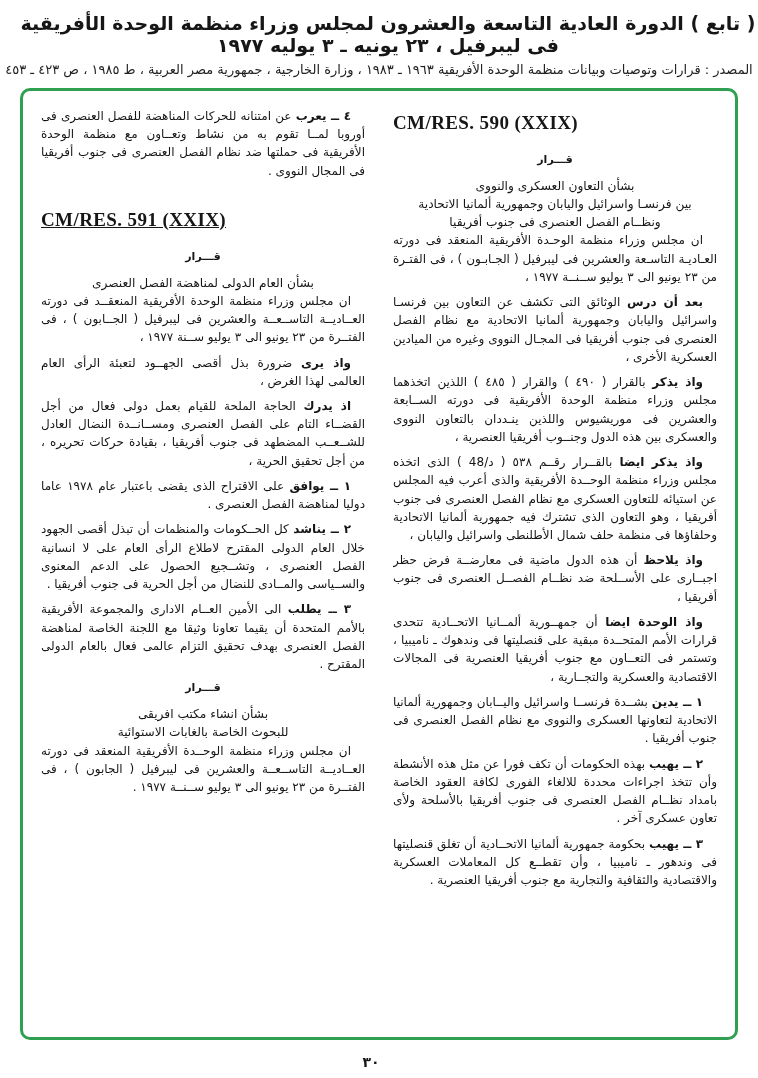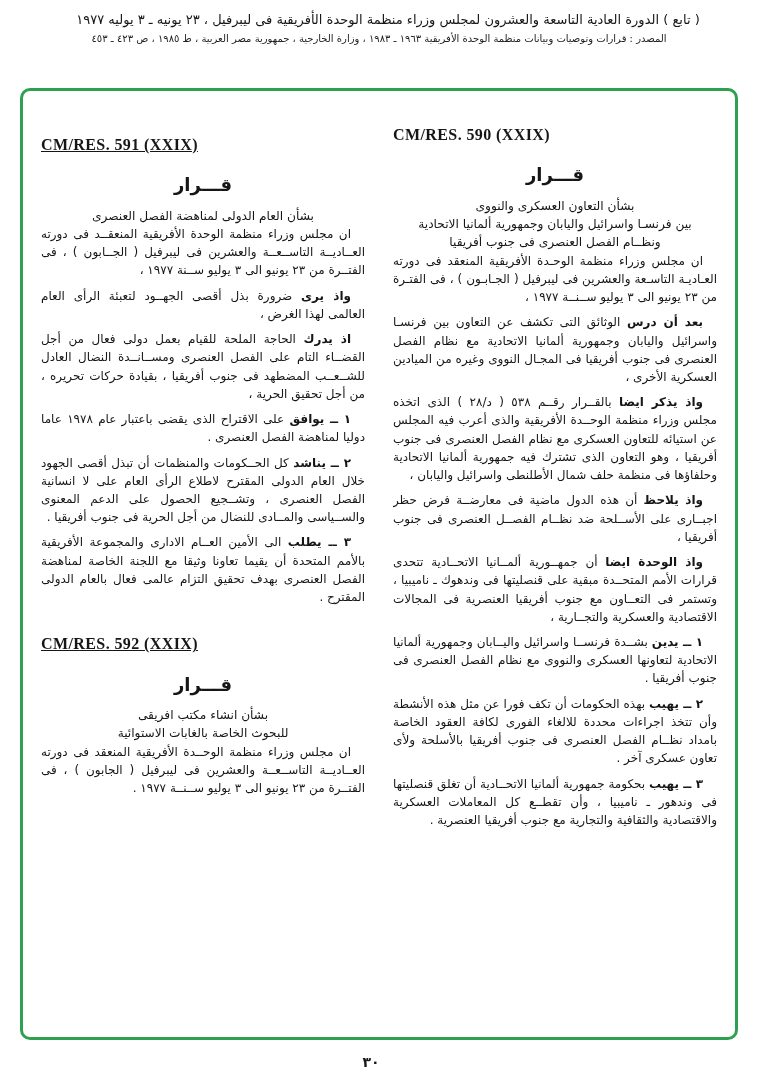--- a/index.html
+++ b/index.html
@@ -2,35 +2,35 @@
 <html lang="ar"><head>
 <meta charset="utf-8">
 <style>
   html,body{margin:0;padding:0;}
   body{
     width:758px;height:1078px;background:#ffffff;color:#161616;
     font-family:"DejaVu Sans",sans-serif;position:relative;overflow:hidden;
   }
   .page{position:relative;width:758px;height:1078px;}
   .header{direction:rtl;text-align:center;padding-top:12px;}
-  .header-line1{font-weight:normal;font-size:13px;letter-spacing:0.2px;padding-left:18px;}
-  .header-line2{font-size:10px;margin-top:6px;color:#222;}
+  .header-line1{font-weight:bold;font-size:19px;letter-spacing:0.2px;padding-left:18px;}
+  .header-line2{font-size:13px;margin-top:6px;color:#222;}
   .frame{
     position:absolute;top:88px;left:20px;right:20px;bottom:38px;
     border:3px solid #2fa052;border-radius:10px;
     padding:16px 18px;display:flex;gap:28px;direction:rtl;overflow:hidden;
     background:#ffffff;
   }
   .col{flex:1;overflow:hidden;direction:rtl;text-align:justify;font-size:12px;line-height:1.52;}
   .res-number{
     direction:ltr;text-align:left;font-family:"Liberation Serif",serif;
-    font-weight:bold;font-size:16px;letter-spacing:0.4px;margin:16px 0 14px;
+    font-weight:bold;font-size:19px;letter-spacing:0.4px;margin:2px 0 14px;
   }
   .mt-lg{margin-top:26px;text-decoration:underline;}
-  .res-title{text-align:center;font-weight:bold;font-size:18px;margin:4px 0 8px;}
+  .res-title{text-align:center;font-weight:bold;font-size:11px;margin:4px 0 8px;}
   .res-subtitle{text-align:center;font-weight:normal;font-size:12.2px;line-height:1.5;}
   .para{margin:7px 0;text-indent:14px;}
   .para b{font-weight:bold;}
   .first-after-title{margin-top:0;}
   .pagenum{
     position:absolute;bottom:8px;left:0;right:16px;text-align:center;
     font-size:14px;font-weight:bold;
   }
 </style>
 </head>
@@ -47,42 +47,43 @@
 
     <section class="col">
       <div class="res-number">CM/RES. 590 (XXIX)</div>
       <div class="res-title">قـــرار</div>
       <div class="res-subtitle">بشأن التعاون العسكرى والنووى</div>
       <div class="res-subtitle">بين فرنسـا واسرائيل واليابان وجمهورية ألمانيا الاتحادية</div>
       <div class="res-subtitle">ونظــام الفصل العنصرى فى جنوب أفريقيا</div>
 
       <p class="para first-after-title"><b></b><span>ان مجلس وزراء منظمة الوحـدة الأفريقية المنعقد فى دورته العـاديـة التاسـعة والعشرين فى ليبرفيل ( الجـابـون ) ، فى الفتـرة من ٢٣ يونيو الى ٣ يوليو ســنــة ١٩٧٧ ،</span></p>
       <p class="para"><b>بعد أن درس</b><span> الوثائق التى تكشف عن التعاون بين فرنسـا واسرائيل واليابان وجمهورية ألمانيا الاتحادية مع نظام الفصل العنصرى فى جنوب أفريقيا فى المجـال النووى وغيره من الميادين العسكرية الأخرى ،</span></p>
-      <p class="para"><b>واذ يذكر ايضا</b><span> بالقــرار رقــم ٥٣٨ ( د/٢٨ ) الذى اتخذه مجلس وزراء منظمة الوحــدة الأفريقية والذى أعرب فيه المجلس عن استيائه للتعاون العسكرى مع نظام الفصل العنصرى فى جنوب أفريقيا ، وهو التعاون الذى تشترك فيه جمهورية ألمانيا الاتحادية وحلفاؤها فى منظمة حلف شمال الأطلنطى واسرائيل واليابان ،</span></p>
+      <p class="para"><b>واذ يذكر</b><span> بالقرار ( ٤٩٠ ) والقرار ( ٤٨٥ ) اللذين اتخذهما مجلس وزراء منظمة الوحدة الأفريقية فى دورته الســابعة والعشرين فى موريشيوس واللذين ينـددان بالتعاون النووى والعسكرى بين هذه الدول وجنــوب أفريقيا العنصرية ،</span></p>
+      <p class="para"><b>واذ يذكر ايضا</b><span> بالقــرار رقــم ٥٣٨ ( د/48 ) الذى اتخذه مجلس وزراء منظمة الوحــدة الأفريقية والذى أعرب فيه المجلس عن استيائه للتعاون العسكرى مع نظام الفصل العنصرى فى جنوب أفريقيا ، وهو التعاون الذى تشترك فيه جمهورية ألمانيا الاتحادية وحلفاؤها فى منظمة حلف شمال الأطلنطى واسرائيل واليابان ،</span></p>
       <p class="para"><b>واذ يلاحظ</b><span> أن هذه الدول ماضية فى معارضــة فرض حظر اجبــارى على الأســلحة ضد نظــام الفصــل العنصرى فى جنوب أفريقيا ،</span></p>
       <p class="para"><b>واذ الوحدة ايضا</b><span> أن جمهــورية ألمــانيا الاتحــادية تتحدى قرارات الأمم المتحــدة مبقية على قنصليتها فى وندهوك ـ ناميبيا ، وتستمر فى التعــاون مع جنوب أفريقيا العنصرية فى المجالات الاقتصادية والعسكرية والتجــارية ،</span></p>
       <p class="para"><b>١ ــ يدين</b><span> بشــدة فرنســا واسرائيل واليــابان وجمهورية ألمانيا الاتحادية لتعاونها العسكرى والنووى مع نظام الفصل العنصرى فى جنوب أفريقيا .</span></p>
       <p class="para"><b>٢ ــ يهيب</b><span> بهذه الحكومات أن تكف فورا عن مثل هذه الأنشطة وأن تتخذ اجراءات محددة للالغاء الفورى لكافة العقود الخاصة بامداد نظــام الفصل العنصرى فى جنوب أفريقيا بالأسلحة ولأى تعاون عسكرى آخر .</span></p>
       <p class="para"><b>٣ ــ يهيب</b><span> بحكومة جمهورية ألمانيا الاتحــادية أن تغلق قنصليتها فى وندهور ـ ناميبيا ، وأن تقطــع كل المعاملات العسكرية والاقتصادية والثقافية والتجارية مع جنوب أفريقيا العنصرية .</span></p>
     </section>
 
     <section class="col">
+      <p class="para" style="margin-top:0"><b>٤ ــ يعرب</b><span> عن امتنانه للحركات المناهضة للفصل العنصرى فى أوروبا لمــا تقوم به من نشاط وتعــاون مع منظمة الوحدة الأفريقية فى حملتها ضد نظام الفصل العنصرى فى جنوب أفريقيا فى المجال النووى .</span></p>
 
       <div class="res-number mt-lg">CM/RES. 591 (XXIX)</div>
       <div class="res-title">قـــرار</div>
       <div class="res-subtitle">بشأن العام الدولى لمناهضة الفصل العنصرى</div>
 
       <p class="para first-after-title"><b></b><span>ان مجلس وزراء منظمة الوحدة الأفريقية المنعقــد فى دورته العــاديــة التاســعــة والعشرين فى ليبرفيل ( الجــابون ) ، فى الفتــرة من ٢٣ يونيو الى ٣ يوليو ســنة ١٩٧٧ ،</span></p>
       <p class="para"><b>واذ يرى</b><span> ضرورة بذل أقصى الجهــود لتعبئة الرأى العام العالمى لهذا الغرض ،</span></p>
       <p class="para"><b>اذ يدرك</b><span> الحاجة الملحة للقيام بعمل دولى فعال من أجل القضــاء التام على الفصل العنصرى ومســانــدة النضال العادل للشــعــب المضطهد فى جنوب أفريقيا ، بقيادة حركات تحريره ، من أجل تحقيق الحرية ،</span></p>
       <p class="para"><b>١ ــ يوافق</b><span> على الاقتراح الذى يقضى باعتبار عام ١٩٧٨ عاما دوليا لمناهضة الفصل العنصرى .</span></p>
       <p class="para"><b>٢ ــ يناشد</b><span> كل الحــكومات والمنظمات أن تبذل أقصى الجهود خلال العام الدولى المقترح لاطلاع الرأى العام على لا انسانية الفصل العنصرى ، وتشــجيع الحصول على الدعم المعنوى والســياسى والمــادى للنضال من أجل الحرية فى جنوب أفريقيا .</span></p>
       <p class="para"><b>٣ ــ يطلب</b><span> الى الأمين العــام الادارى والمجموعة الأفريقية بالأمم المتحدة أن يقيما تعاونا وثيقا مع اللجنة الخاصة لمناهضة الفصل العنصرى بهدف تحقيق التزام عالمى فعال بالعام الدولى المقترح .</span></p>
 
-      <div class="res-number mt-lg">CM/RES. 592 (XXIX)</div>
       <div class="res-title">قـــرار</div>
       <div class="res-subtitle">بشأن انشاء مكتب افريقى</div>
       <div class="res-subtitle">للبحوث الخاصة بالغابات الاستوائية</div>
 
       <p class="para first-after-title"><b></b><span>ان مجلس وزراء منظمة الوحــدة الأفريقية المنعقد فى دورته العــاديــة التاســعــة والعشرين فى ليبرفيل ( الجابون ) ، فى الفتــرة من ٢٣ يونيو الى ٣ يوليو ســنــة ١٩٧٧ .</span></p>
     </section>
 
   </div>
 
   <div class="pagenum">٣٠</div>

